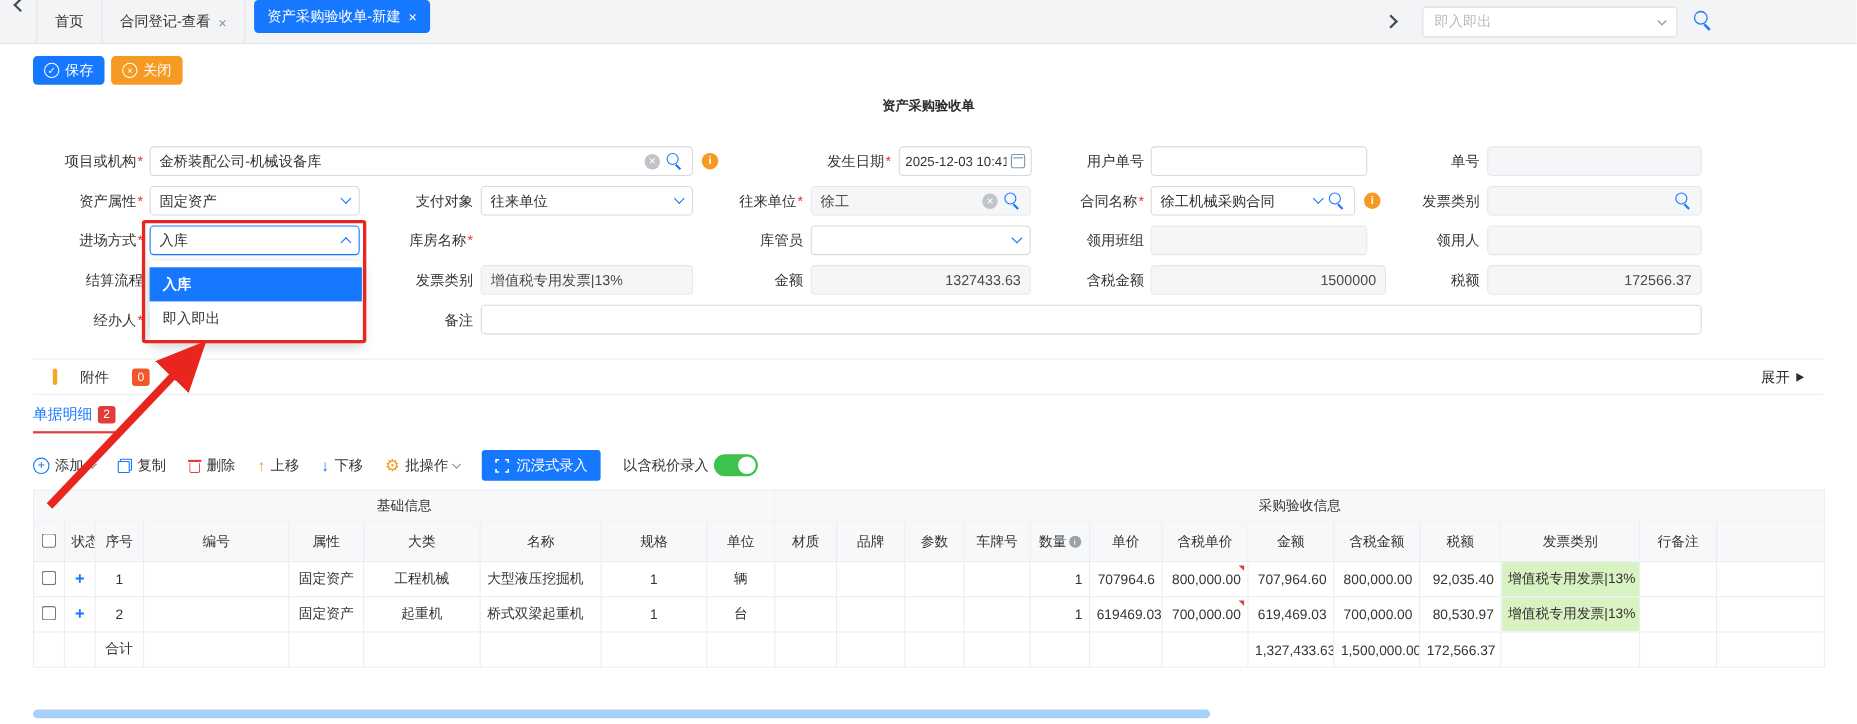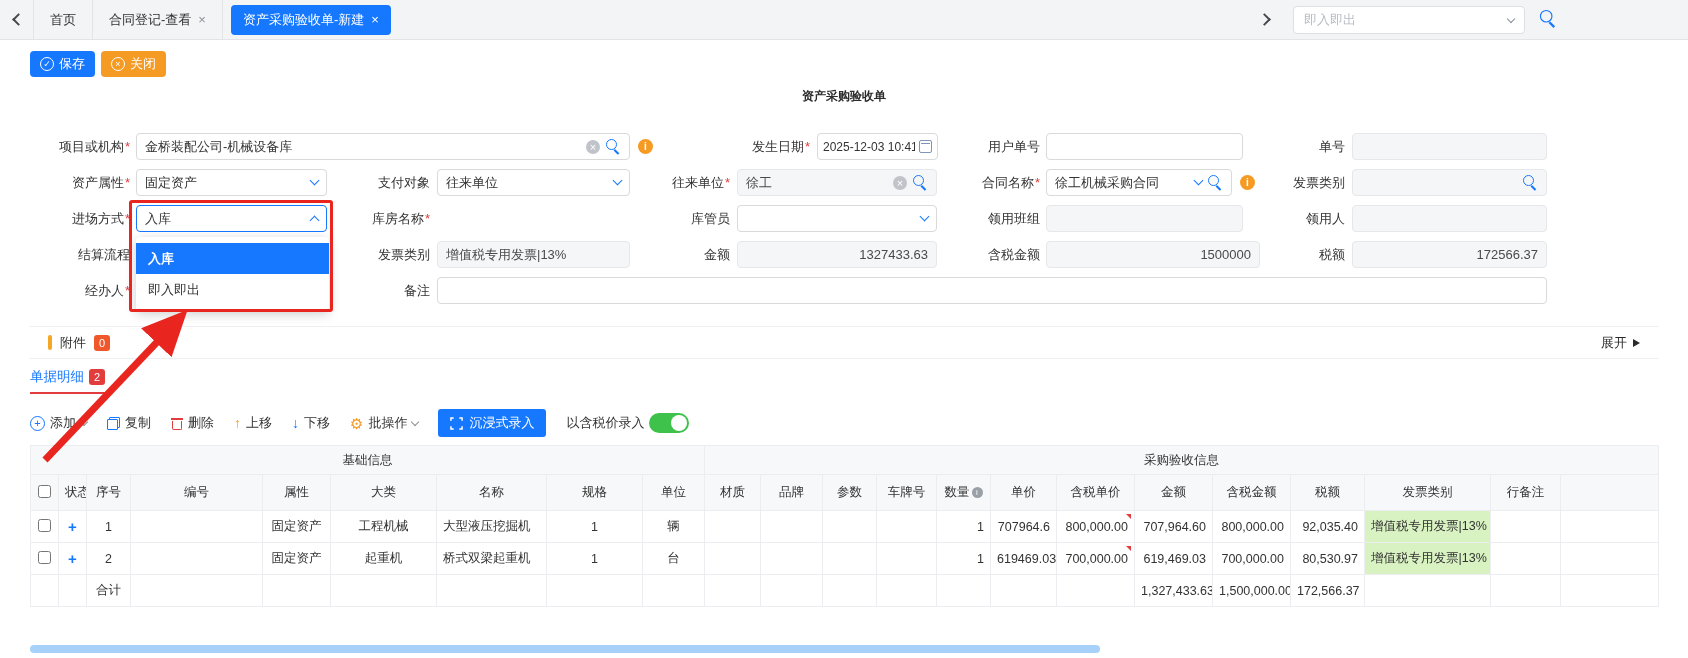--- a/index.html
+++ b/index.html
@@ -1,21 +1,21 @@
 <!DOCTYPE html>
 <html><head>
 <meta charset="utf-8">
 <style>
   *{box-sizing:border-box;margin:0;padding:0}
   html,body{background:#fff}
   body{font-family:"Liberation Sans","DejaVu Sans",sans-serif;font-size:13px;color:#333}
   .app{position:relative;width:1688px;height:658px;background:#fff;overflow:hidden}
 
   
-  .tabbar{position:absolute;left:0;top:0;width:1688px;height:40px;background:#f3f4f6;border-bottom:1px solid #e2e4e7;display:flex;align-items:center}
+  .tabbar{position:absolute;left:0;top:0;width:1688px;height:40px;background:#f3f4f6;border-bottom:1px solid #e2e4e7;display:flex;}
   .navchev{width:9px;height:9px;border-left:2px solid #45494e;border-bottom:2px solid #45494e;display:inline-block}
   .navchev.left{transform:rotate(45deg);margin:0 10px 0 14px}
   .navchev.right{position:absolute;left:1260px;top:15px;transform:rotate(-135deg)}
   .tab{height:40px;display:flex;align-items:center;gap:7px;padding:0 16px;border-right:1px solid #e2e4e7;cursor:default;white-space:nowrap}
   .tab:first-of-type{border-left:1px solid #e2e4e7}
   .tab .tab-x{color:#8a8f99;font-size:13px}
   .tab.active{height:30px;background:#1677ff;color:#fff;border:none;border-radius:4px;margin-left:8px;padding:0 12px}
   .tab.active .tab-x{color:#fff}
   .proj-select{position:absolute;left:1293px;top:6px;width:232px;height:28px;background:#fff;border:1px solid #dcdfe3;border-radius:4px;display:flex;align-items:center;padding:0 10px}
   .proj-select .ph{color:#b7bcc4;flex:1}
@@ -52,21 +52,21 @@
   .cal::before{content:"";position:absolute;left:1px;right:1px;top:2px;height:1.4px;background:#7e95b9}
 
   
   .dd-panel{position:absolute;left:136px;top:237px;width:193px;background:#fff;border-radius:4px;box-shadow:0 3px 12px rgba(0,0,0,.2);padding:6px 0;z-index:30}
   .dd-opt{height:31px;line-height:31px;padding:0 12px;font-size:13px;color:#333}
   .dd-opt.selected{background:#1677ff;color:#fff;font-weight:bold}
   .red-box{position:absolute;left:129px;top:200px;width:204px;height:112px;border:3px solid #e8261f;border-radius:3px;z-index:40;pointer-events:none}
   .arrow-svg{position:absolute;left:30px;top:300px;width:170px;height:175px;z-index:50;pointer-events:none}
 
   
-  .attach{position:absolute;left:30px;top:326px;width:1628px;height:33px;border-top:1px solid #eceef1;border-bottom:1px solid #eceef1;display:flex;align-items:center;gap:8px;padding:0 18px}
+  .attach{position:absolute;left:30px;top:326px;width:1628px;height:33px;border-top:1px solid #eceef1;border-bottom:1px solid #eceef1;display:flex;align-items:center;gap:21px;padding:0 18px}
   .clipbar{width:4px;height:15px;background:#f5a623;border-radius:2px;display:inline-block}
   .badge{min-width:16px;height:16px;border-radius:3px;color:#fff;font-size:11px;line-height:16px;text-align:center;padding:0 3px;display:inline-block}
   .badge.orange{background:#f0572a}
   .badge.red{background:#e23c3c}
   .expand{margin-left:auto;display:flex;align-items:center;gap:6px;color:#2b2b2b}
   .tri{width:0;height:0;border-left:7px solid #2b2b2b;border-top:4.5px solid transparent;border-bottom:4.5px solid transparent;display:inline-block}
 
   
   .detail-tab{position:absolute;left:30px;top:368px;display:inline-flex;align-items:center;gap:5px;color:#1677ff;font-size:13.5px;padding-bottom:6px;border-bottom:2px solid #e23c3c}
   .dtoolbar{position:absolute;left:30px;top:408px;height:30px;display:flex;align-items:center;gap:20px}

